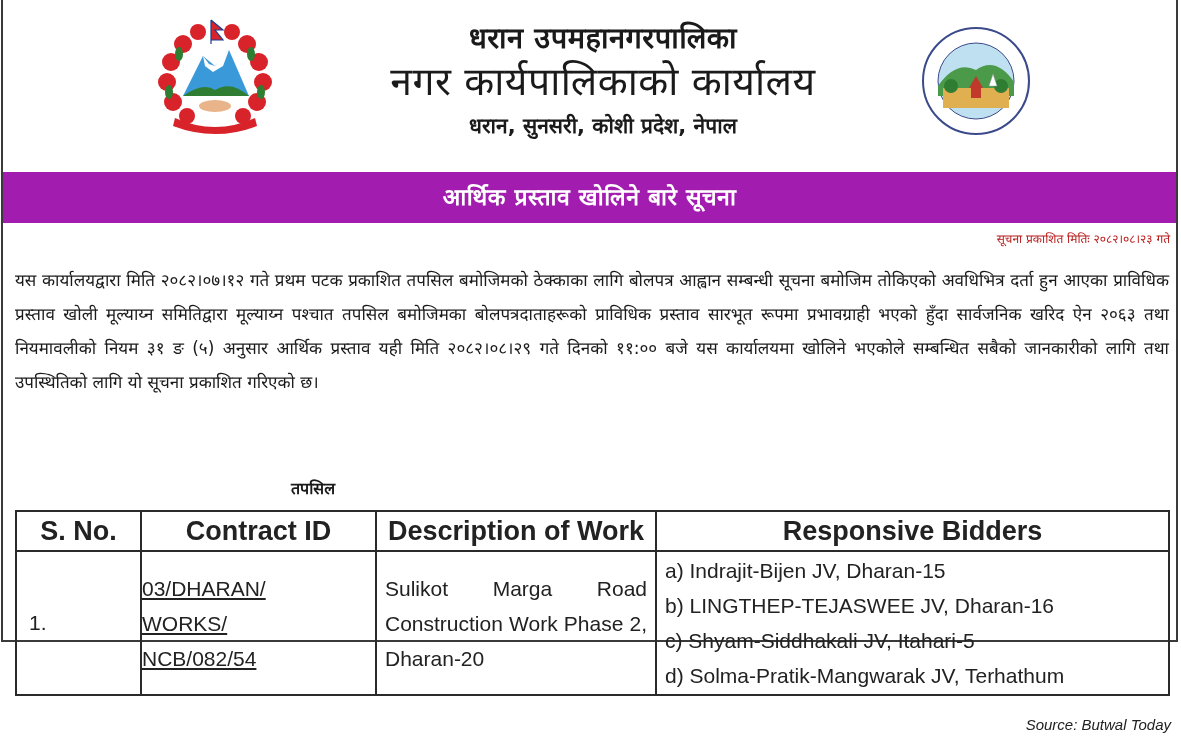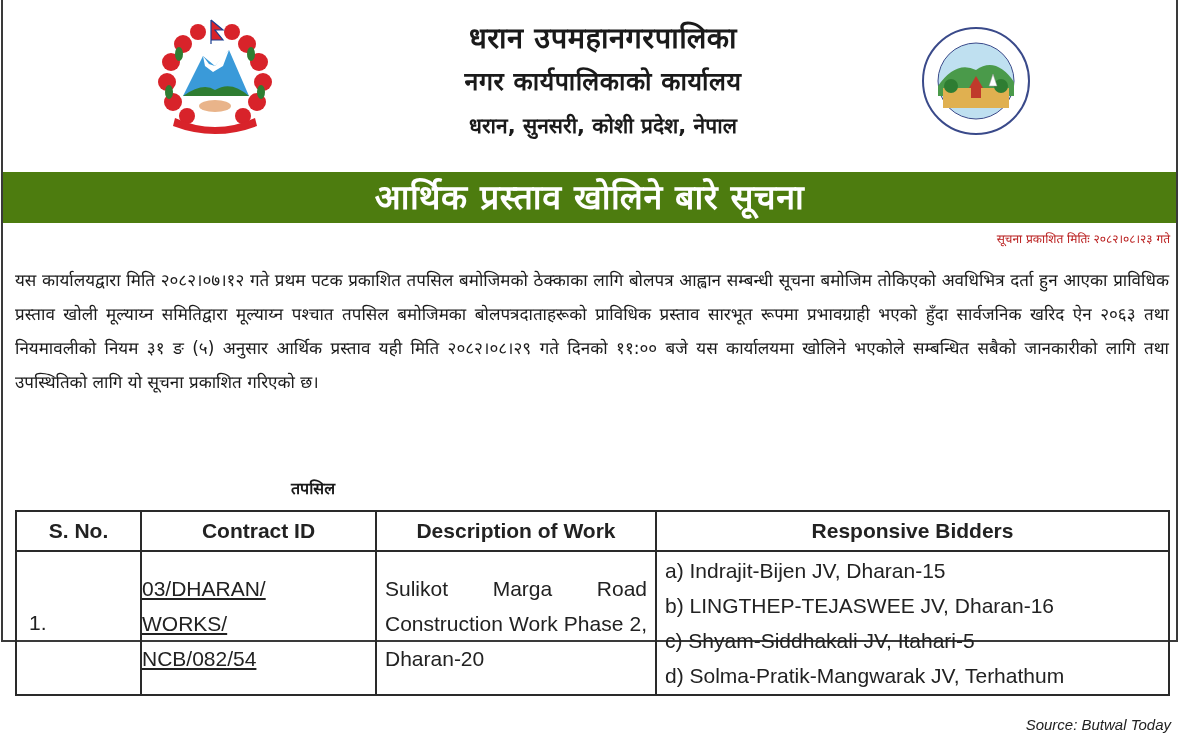--- a/index.html
+++ b/index.html
@@ -17,46 +17,46 @@
   .emblem {
     position: absolute; left: 150px; top: 14px; width: 124px; height: 124px;
   }
   .dharan-logo {
     position: absolute; left: 918px; top: 26px; width: 110px; height: 110px;
   }
   .header-text {
     position: absolute; left: 300px; top: 18px; width: 600px; text-align: center;
   }
   .ht-line1 { font-size: 29px; font-weight: bold; line-height: 40px; letter-spacing: 0.5px; }
-  .ht-line2 { font-size: 25px; font-weight: bold; line-height: 48px; letter-spacing: 0.5px; }
+  .ht-line2 { font-size: 39px; font-weight: normal; line-height: 48px; letter-spacing: 0.5px; }
   .ht-line3 { font-size: 21px; font-weight: bold; line-height: 40px; }
 
   .title-bar {
     position: absolute; left: 0; top: 172px; width: 100%; height: 51px;
-    background: #4d7c0f; color: #fff; text-align: center;
-    font-size: 34px; font-weight: bold; line-height: 51px; letter-spacing: 0.5px;
+    background: #a21caf; color: #fff; text-align: center;
+    font-size: 23px; font-weight: bold; line-height: 51px; letter-spacing: 0.5px;
   }
   .published {
     position: absolute; right: 6px; top: 230px; font-size: 12px; font-weight: normal; color: #b91c1c;
   }
   .body-text {
     position: absolute; left: 12px; top: 263px; width: 1154px;
     font-size: 17px; line-height: 34px; text-align: justify; color: #1a1a1a;
   }
   .annex-label {
     position: absolute; left: 0; top: 477px; width: 620px; text-align: center;
     font-size: 16px; font-weight: bold;
   }
   table.bids {
     position: absolute; left: 12px; top: 510px; width: 1155px;
     border-collapse: collapse; font-family: "Liberation Sans", sans-serif;
   }
   table.bids th, table.bids td { border: 2px solid #2a2a2a; }
   table.bids th {
-    height: 40px; font-size: 21px; font-weight: bold; text-align: center; color: #222;
+    height: 40px; font-size: 27px; font-weight: bold; text-align: center; color: #222;
   }
   table.bids td { vertical-align: middle; font-size: 21px; color: #222; height: 144px; }
   .col-sno { width: 125px; }
   .col-cid { width: 235px; }
   .col-desc { width: 280px; }
   td.sno { padding-left: 12px; }
   td.cid { text-align: left; line-height: 35px; text-decoration: underline; }
   td.desc { padding: 4px 8px; line-height: 35px; text-align: justify; text-align-last: left; }
   td.desc .first { display: flex; justify-content: space-between; }
   td.bidders { padding-left: 8px; line-height: 35px; }

